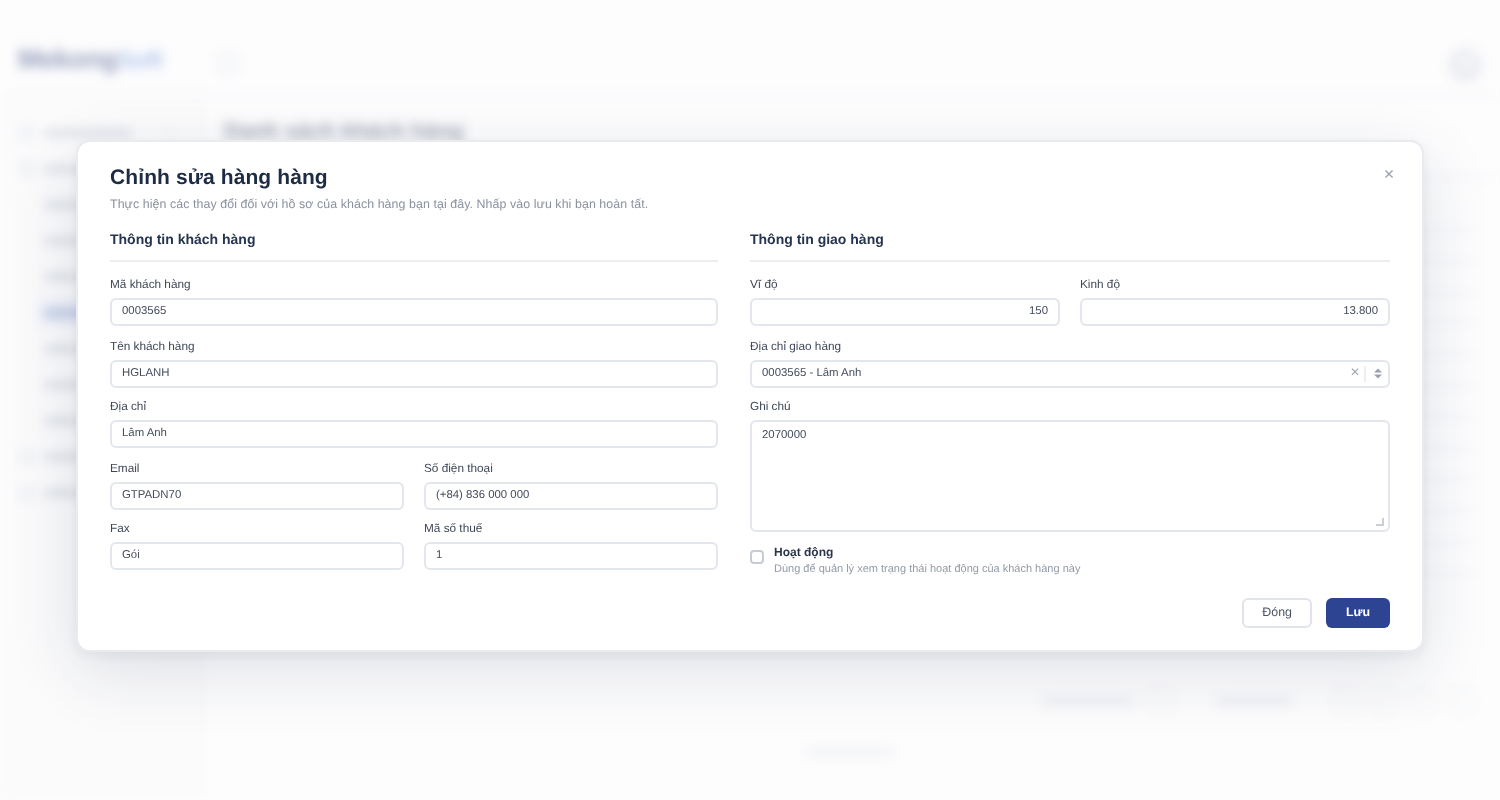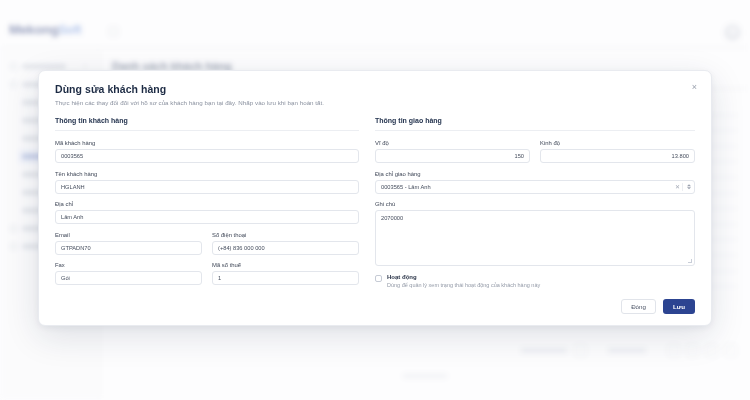--- a/index.html
+++ b/index.html
@@ -601,21 +601,21 @@
       </div>
       <div class="bg-footer-note"></div>
     </div>
   </div>
 
   <div class="overlay"></div>
 
   <div class="modal">
 
     <div class="modal-head">
-      <div class="modal-title">Dùng sửa khách hàng</div>
+      <div class="modal-title">Chỉnh sửa hàng hàng</div>
       <div class="modal-sub">Thực hiện các thay đổi đối với hồ sơ của khách hàng bạn tại đây. Nhấp vào lưu khi bạn hoàn tất.</div>
       <div class="modal-close">×</div>
     </div>
 
     <div class="modal-body">
 
       <div class="col left">
         <div class="sec-head">Thông tin khách hàng</div>
 
         <div class="fld">

